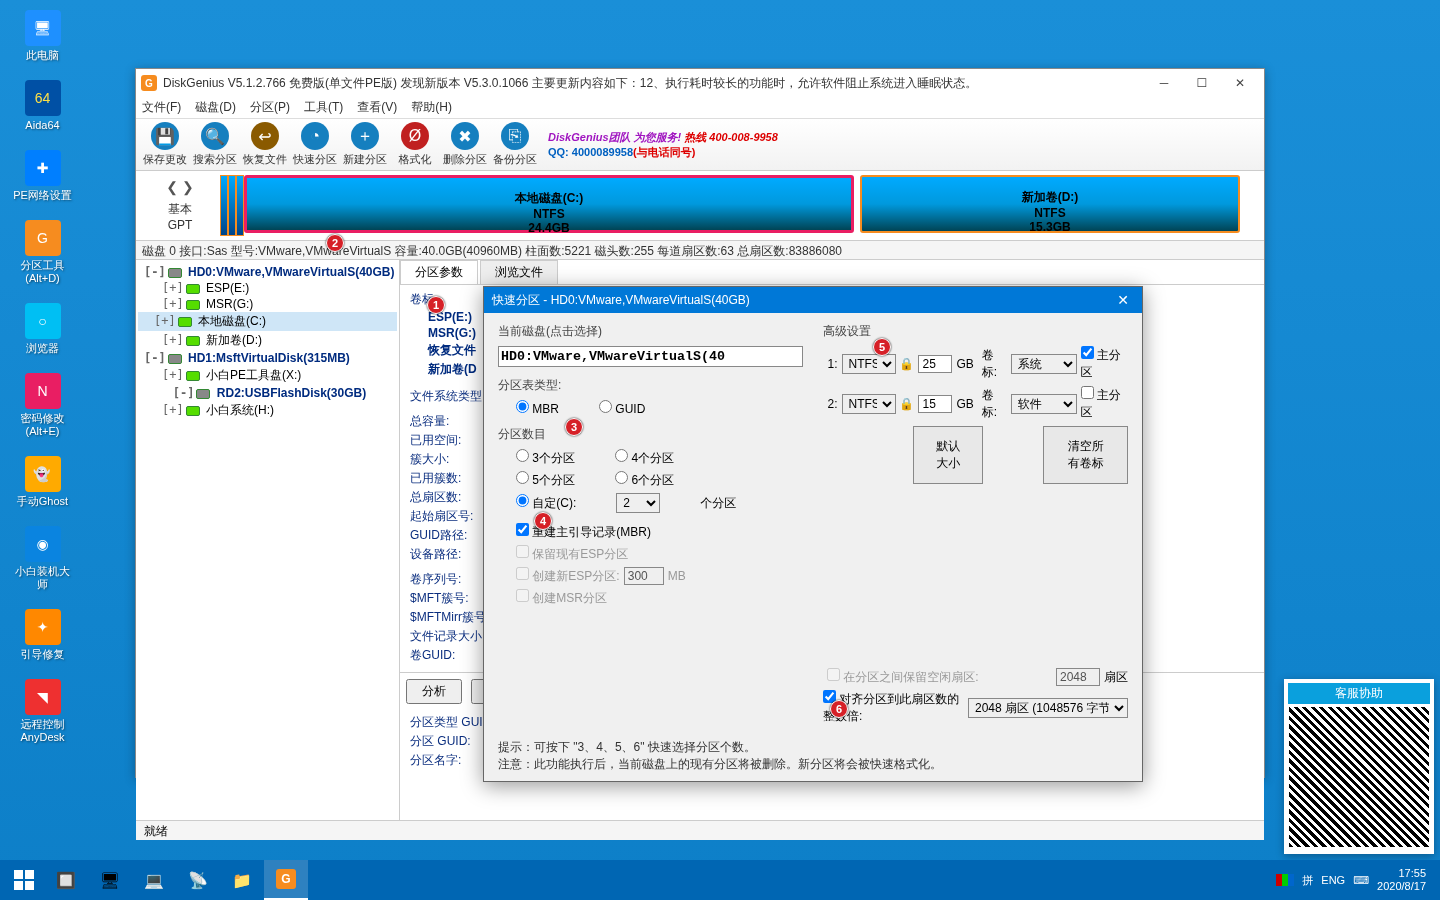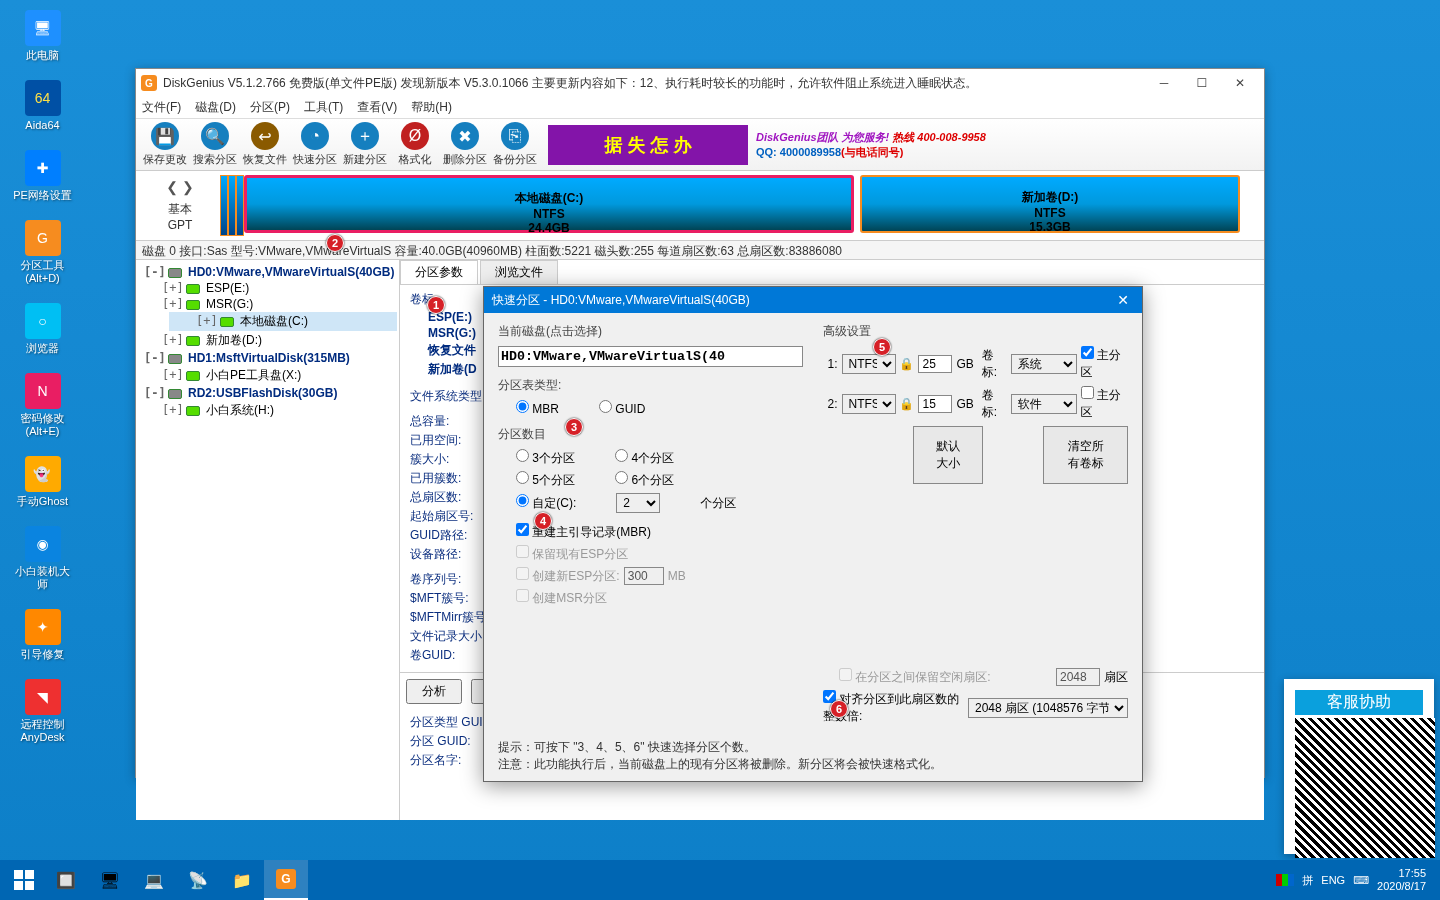--- a/index.html
+++ b/index.html
@@ -76,21 +76,21 @@
 .dialog .adv-row .idx{ width:16px; text-align:right;}
 .dialog button.std { padding: 11px 20px; font-size:12px; background:#e8e8e8; border:1px solid #888; cursor:pointer;}
 .dialog button.primary { border:1px solid #0066cc; color:#000;}
 .dialog-hint { padding: 0 14px 8px 14px; font-size:12px; color:#333;}
 .dialog-buttons { padding: 8px 14px 14px; display:flex; gap:10px; align-items:center;}
 .dialog-buttons .spacer{flex:1;}
 
 .marker { position: absolute; width: 18px; height: 18px; background: #d62027; border-radius: 50%; color: #fff; font-size: 11px; font-weight: bold; display: flex; align-items: center; justify-content: center; z-index: 100; border:1px solid #fff; box-shadow:0 0 2px #000;}
 
 
-.qr-box { position: absolute; right: 6px; bottom: 46px; width: 150px; height: 175px; background: #fff; padding: 11px; font-size:16px; text-align:center; box-shadow:0 2px 8px rgba(0,0,0,0.3);}
+.qr-box { position: absolute; right: 6px; bottom: 46px; width: 150px; height: 175px; background: #fff; padding: 4px; font-size:12px; text-align:center; box-shadow:0 2px 8px rgba(0,0,0,0.3);}
 .qr-box .qr-title{ background:#0aa0dd; color:#fff; padding:2px;}
 .qr-box .qr{ width:140px; height:140px; margin:3px auto; background-image: repeating-linear-gradient(45deg,#000 0 3px,#fff 3px 6px), repeating-linear-gradient(-45deg,#000 0 3px,#fff 3px 6px); }
 
 
 .taskbar { position: absolute; bottom: 0; left: 0; right: 0; height: 40px; background: #0066b3; display: flex; align-items: center; padding: 0 4px; }
 .taskbar .start { width: 40px; height: 40px; display:flex; align-items:center; justify-content:center; }
 .taskbar .task-icon { width: 44px; height: 40px; display:flex; align-items:center; justify-content:center; cursor:pointer;}
 .taskbar .task-icon.active { background: rgba(255,255,255,0.18); border-bottom:2px solid #fff;}
 .taskbar .tray { margin-left:auto; display:flex; align-items:center; color:#fff; font-size:11px; gap:8px; padding-right:10px;}
 .taskbar .tray .time { text-align:right; line-height:13px;}
@@ -186,21 +186,20 @@
       </div>
       <div class="tb-btn">
         <div class="tb-icon" style="background:#157fbf">✖</div>
         <div>删除分区</div>
       </div>
       <div class="tb-btn">
         <div class="tb-icon" style="background:#157fbf">⎘</div>
         <div>备份分区</div>
       </div>
       <div class="banner">
-        <div style="background:#8314a9;height:40px;width:200px;display:flex;align-items:center;justify-content:center;color:#ff0;font-size:18px;font-weight:bold;">据 失 怎 办</div>
 <div style="height:40px;width:260px;display:flex;flex-direction:column;justify-content:center;font-size:11px;">
   <div style="color:#a015c0;font-style:italic;font-weight:bold;">DiskGenius团队 为您服务! <span style="color:#d00;">热线 400-008-9958</span></div>
   <div style="color:#0060c0;font-weight:bold;">QQ: 4000089958<span style="color:#d00;">(与电话同号)</span></div>
 </div>
       </div>
     </div>
 
   <div class="partition-bar-area">
     <div class="partition-left">
       <div class="arrows">❮ ❯</div>
@@ -219,25 +218,25 @@
         </div>
       </div>
   </div>
   <div class="disk-info-bar">磁盘 0  接口:Sas  型号:VMware,VMwareVirtualS  容量:40.0GB(40960MB)  柱面数:5221  磁头数:255  每道扇区数:63  总扇区数:83886080</div>
 
   <div class="body-area">
     <div class="tree-panel" id="tree">
         <div class="tree-item bold" style="padding-left: 6px;"><span class="exp">[-]</span><span class="disk-ico" style="background:#888;"></span> HD0:VMware,VMwareVirtualS(40GB)</div>
         <div class="tree-item" style="padding-left: 24px;"><span class="exp">[+]</span><span class="disk-ico" style=""></span> ESP(E:)</div>
         <div class="tree-item" style="padding-left: 24px;"><span class="exp">[+]</span><span class="disk-ico" style=""></span> MSR(G:)</div>
-        <div class="tree-item sel" style="padding-left: 27px; margin-left: 31px;"><span class="exp">[+]</span><span class="disk-ico" style=""></span> 本地磁盘(C:)</div>
+        <div class="tree-item sel" style="padding-left: 16px;"><span class="exp">[+]</span><span class="disk-ico" style=""></span> 本地磁盘(C:)</div>
         <div class="tree-item" style="padding-left: 24px;"><span class="exp">[+]</span><span class="disk-ico" style=""></span> 新加卷(D:)</div>
         <div class="tree-item bold" style="padding-left: 6px;"><span class="exp">[-]</span><span class="disk-ico" style="background:#888;"></span> HD1:MsftVirtualDisk(315MB)</div>
         <div class="tree-item" style="padding-left: 24px;"><span class="exp">[+]</span><span class="disk-ico" style=""></span> 小白PE工具盘(X:)</div>
-        <div class="tree-item bold" style="padding-left: 6px;"><span class="exp">[-]</span><span class="disk-ico" style="background:#888;"></span> RD2:USBFlashDisk(30GB)</div>
+        <div class="tree-item bold" style="padding-left: 6px; text-align: center;"><span class="exp">[-]</span><span class="disk-ico" style="background:#888;"></span> RD2:USBFlashDisk(30GB)</div>
         <div class="tree-item" style="padding-left: 24px;"><span class="exp">[+]</span><span class="disk-ico" style=""></span> 小白系统(H:)</div>
       </div>
     <div class="right-panel">
       <div class="tabs">
         <div class="tab active">分区参数</div>
         <div class="tab">浏览文件</div>
       </div>
       <div class="details">
         <div class="row">
             <span class="lbl">卷标</span>
@@ -314,20 +313,21 @@
             <span class="lbl">分区 GUID:</span>
             <span class="guid-val" style="margin-left:90px;">6F681E3F-3297-4A8E-B7EB-73F4B2988FB4</span>
           </div>
         <div class="row">
             <span class="lbl">分区名字:</span>
             <span class="guid-val" style="margin-left:90px;">Basic data partition</span>
           </div>
       </div>
     </div>
   </div>
+  <div class="status-bar-win">就绪</div>
 </div>
 
 <div class="dialog">
   <div class="dialog-title">
     <span>快速分区 - HD0:VMware,VMwareVirtualS(40GB)</span>
     <span class="close-x">✕</span>
   </div>
   <div class="dialog-body">
     <div class="dialog-left">
       <div class="group">
@@ -394,21 +394,21 @@
   <span style="margin-left:4px;">卷标:</span>
   <select style="width:72px;"><option>软件</option></select>
   <label><input type="checkbox" style=""> 主分区</label>
           </div>
         </div>
       <div style="text-align:right; margin-top:4px; display:flex; justify-content:flex-start; gap:60px; padding-left:90px;">
         <button class="std">默认大小</button>
         <button class="std">清空所有卷标</button>
       </div>
       <div style="height:180px;"></div>
-      <div class="cb-row" style="margin-left:16px;">
+      <div class="cb-row" style="margin-left:4px;">
         <label style="color:#999;"><input type="checkbox" disabled="" style=""> <span>在分区之间保留空闲扇区:</span></label>
         <div style="flex:1;"></div>
         <input type="text" style="width: 44px;" disabled="" value="2048">
         <span>扇区</span>
       </div>
       <div class="cb-row" style="margin-left:0;">
         <label><input type="checkbox" checked="" style=""> <span>对齐分区到此扇区数的整数倍:</span></label>
         <div style="flex:1;"></div>
         <select style="width:160px;"><option>2048 扇区 (1048576 字节)</option></select>
       </div>

